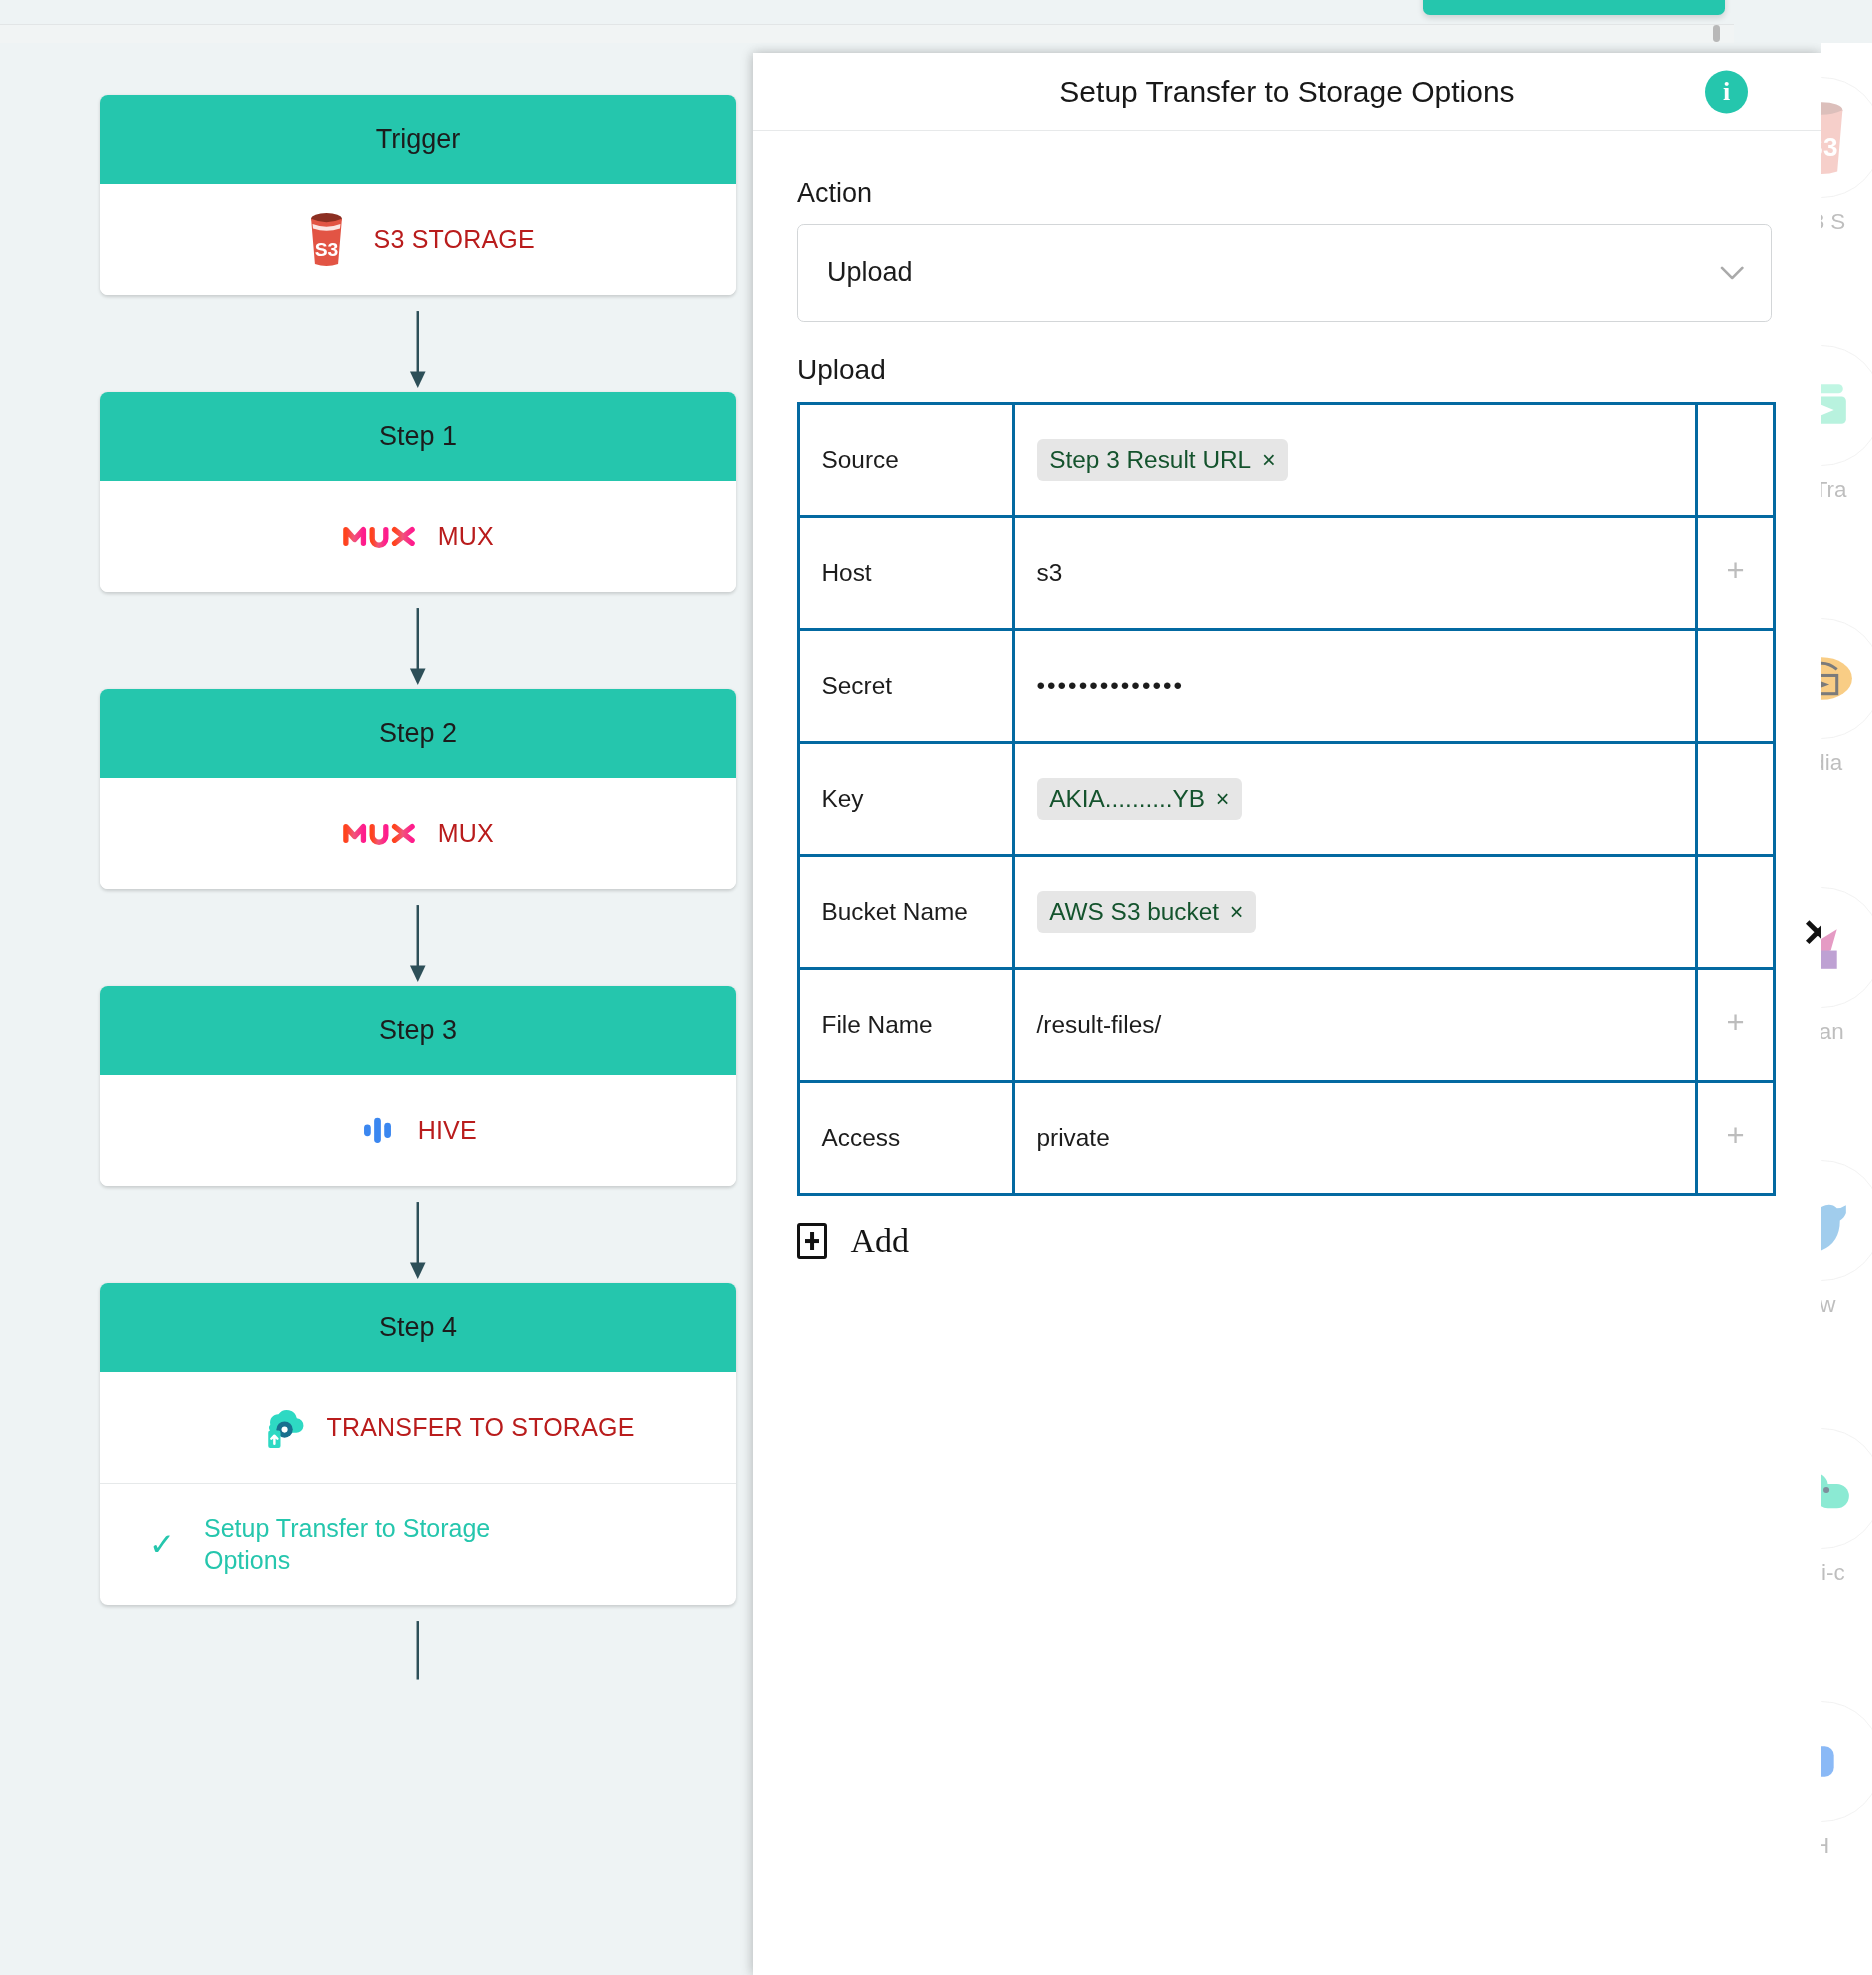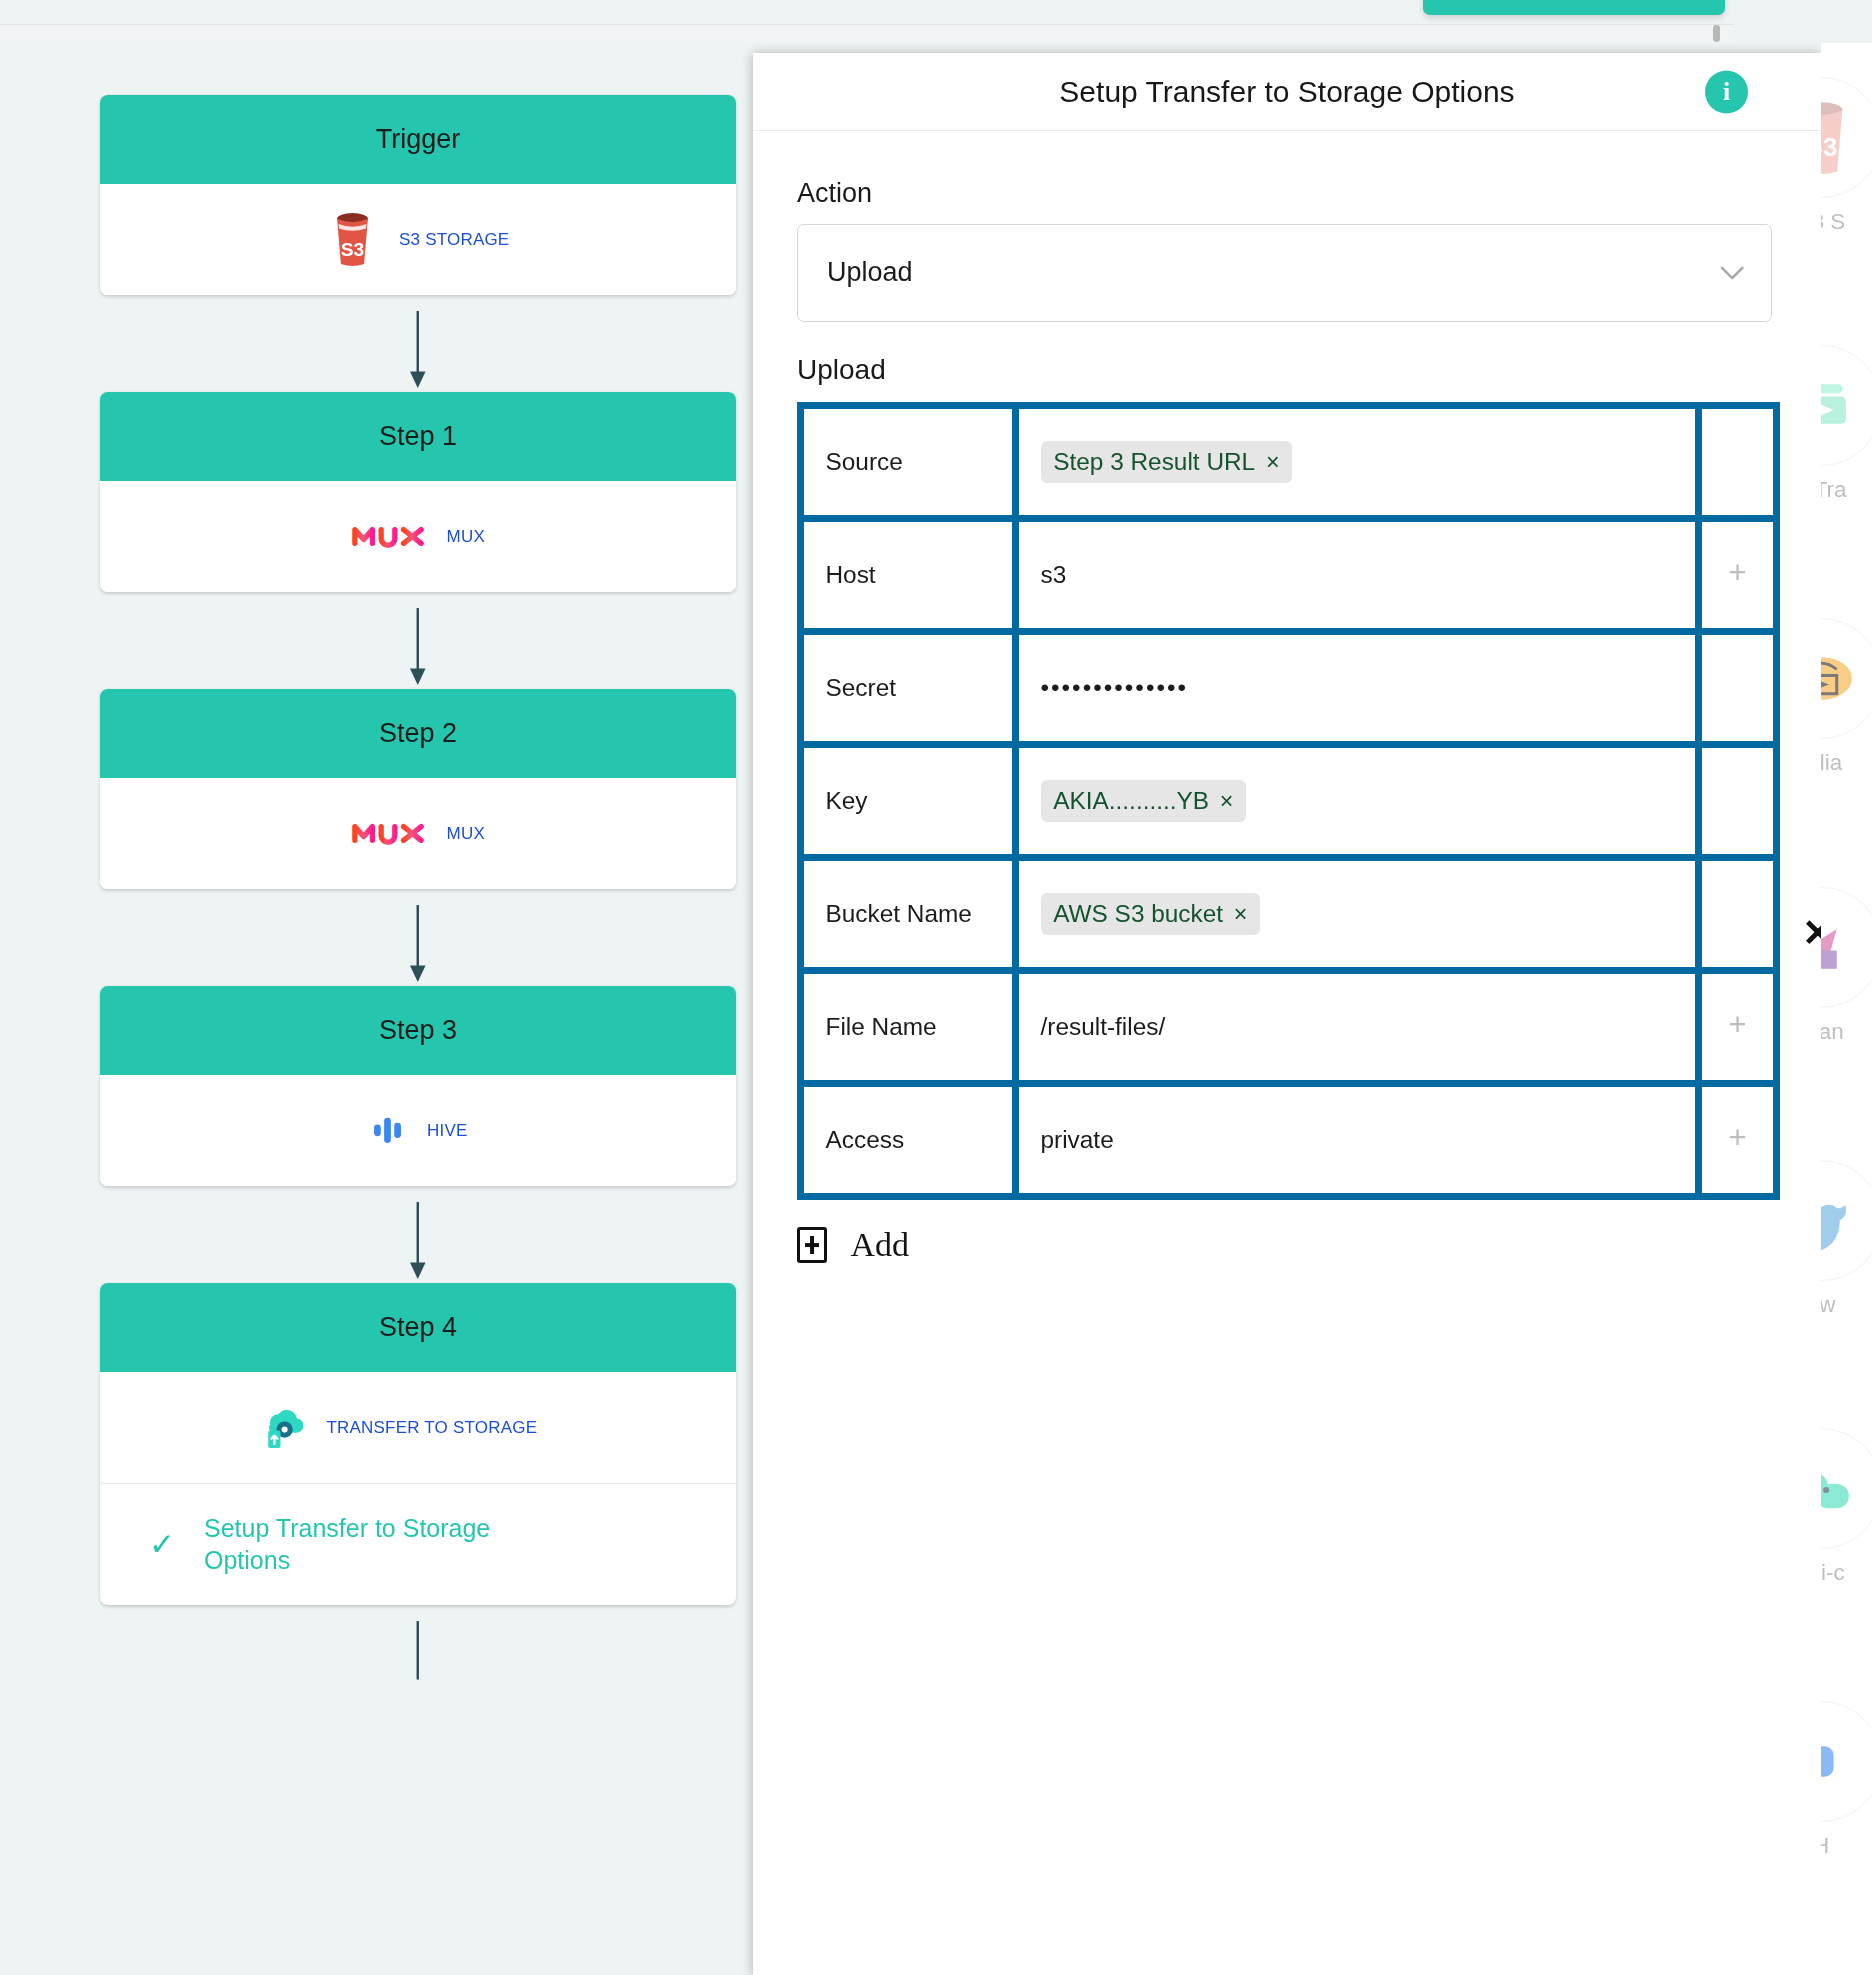--- a/index.html
+++ b/index.html
@@ -90,22 +90,22 @@
     height: 111px;
     display: flex;
     align-items: center;
     justify-content: center;
     gap: 21.5px;
     background: #fff;
     padding: 0 19.5px;
   }
   .node-body.wide { justify-content: flex-start; padding-left: 156px; }
   .node-label {
-    font-size: 17px;
-    color: #1d4ed8;
+    font-size: 25px;
+    color: #b91c1c;
     letter-spacing: 0.2px;
     white-space: nowrap;
   }
   .node-sub {
     border-top: 1.5px solid #e6e9ea;
     min-height: 122px;
     display: flex;
     align-items: center;
     padding: 14.6px 29px 14.6px 49px;
     gap: 29px;
@@ -220,21 +220,21 @@
     position: relative;
     display: flex;
     align-items: flex-start;
   }
   table.opt {
     border-collapse: collapse;
     width: 975px;
     table-layout: fixed;
   }
   table.opt td {
-    border: 7px solid #0369a1;
+    border: 3px solid #0369a1;
     vertical-align: middle;
     font-size: 24.4px;
     color: #1c1c1c;
     padding: 12.7px 21.5px;
     height: 113px;
   }
   td.k { width: 215px; }
   td.v { width: 683px; }
   td.act { width: 78px; text-align: center; }
   .plus-sign {

